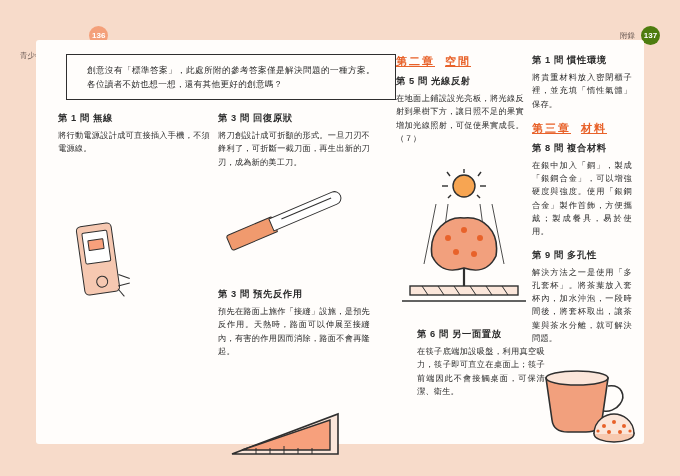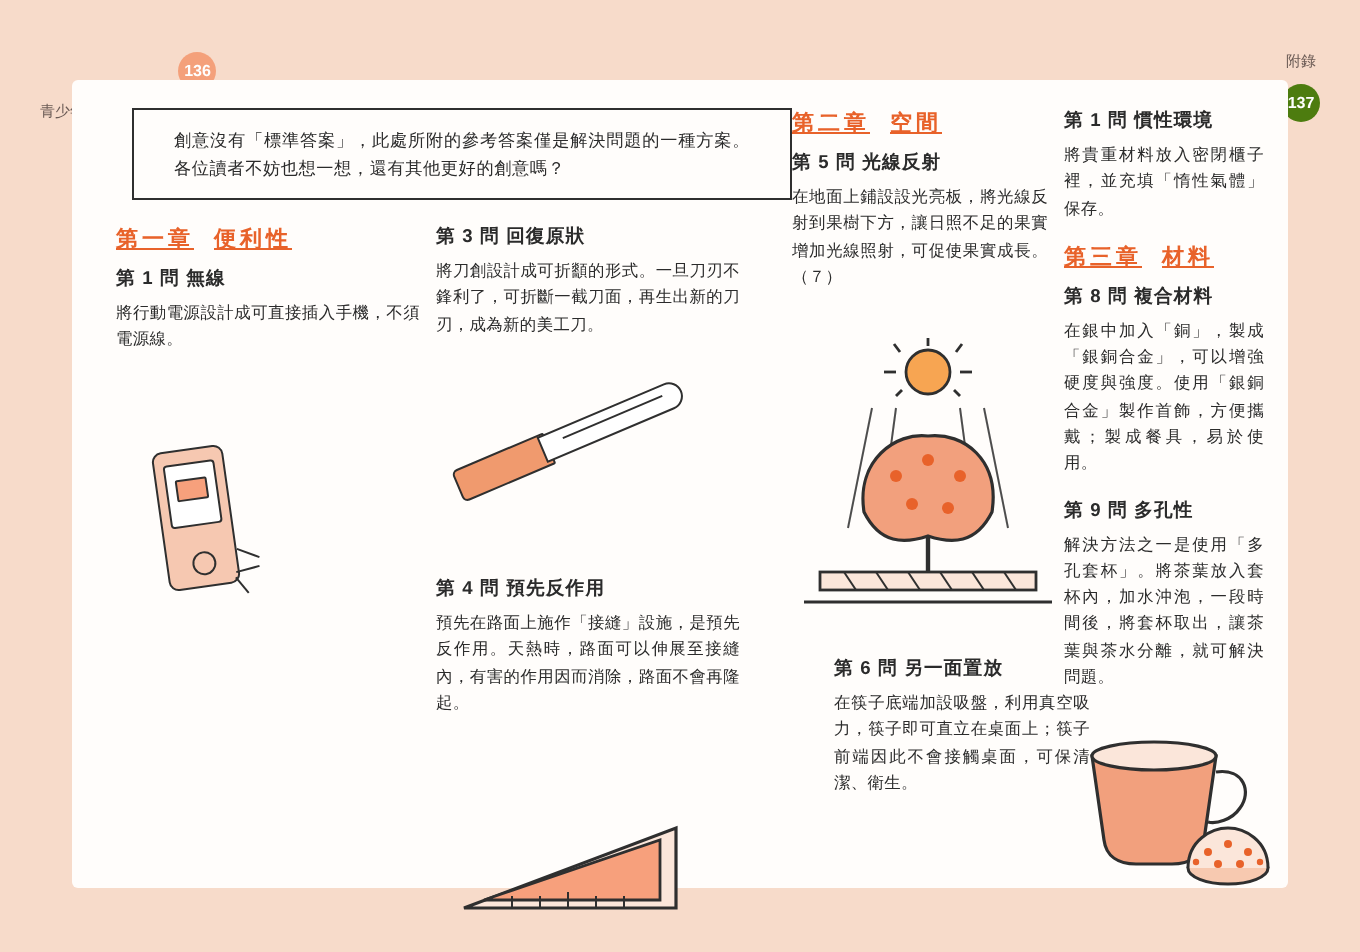--- a/index.html
+++ b/index.html
@@ -13,21 +13,21 @@
     position:relative;width:680px;height:476px;
     background:#f7dbca;
   }
   
   .folio{
     position:absolute;top:26px;
     display:flex;align-items:center;gap:6px;
     font-size:7.5px;color:#6b5b55;flex-direction:column;
   }
   .folio.left{left:20px;}
-  .folio.right{right:20px;flex-direction:column;}
+  .folio.right{right:20px;flex-direction:row;}
   .folio-num{
     width:19px;height:19px;border-radius:50%;
     background:#4d7c0f;color:#fff;
     display:flex;align-items:center;justify-content:center;
     font-size:8px;font-weight:bold;
     flex:0 0 auto;
   }
   .folio-num.pale{background:#f4a07a;}
   .folio-text{white-space:nowrap;}
 
@@ -147,23 +147,20 @@
     <span class="folio-text">附錄</span>
     <span class="folio-num">137</span>
   </div>
 
   <div class="card">
     <div class="inner">
 
       <div class="intro">創意沒有「標準答案」，此處所附的參考答案僅是解決問題的一種方案。各位讀者不妨也想一想，還有其他更好的創意嗎？</div>
 
       <div class="col c1">
-        <div class="chapter">
-          <span>第一章</span><span class="sp"></span><span>便利性</span>
-        </div>
         <div class="blk">
           <h4 class="q">第 1 問  無線</h4>
           <p class="body">將行動電源設計成可直接插入手機，不須電源線。</p>
         </div>
       </div>
 
       <div class="ill phone-wrap">
         <div class="phone">
           <div class="scr"></div>
           <div class="plug"></div>
@@ -184,21 +181,21 @@
 
       <div class="ill knife-wrap">
         <div class="knife">
           <div class="handle"></div>
           <div class="blade"></div>
           <div class="ln"></div>
         </div>
       </div>
 
       <div class="col" style="left:182px;top:248px;width:152px;">
-        <h4 class="q">第 4 問  預先反作用</h4>
+        <h4 class="q">第 3 問  預先反作用</h4>
         <p class="body">預先在路面上施作「接縫」設施，是預先反作用。天熱時，路面可以伸展至接縫內，有害的作用因而消除，路面不會再隆起。</p>
       </div>
 
       <div class="ill ruler-wrap">
         <svg width="126" height="70" viewBox="0 0 126 70">
           <polygon points="6,58 112,58 112,18" fill="#fbe6da" stroke="#2f2f2f" stroke-width="1.6"></polygon>
           <polygon points="16,54 104,54 104,24" fill="#f7a07c" stroke="#2f2f2f" stroke-width="1.4"></polygon>
           <line x1="30" y1="58" x2="30" y2="52" stroke="#2f2f2f" stroke-width="1"></line>
           <line x1="44" y1="58" x2="44" y2="52" stroke="#2f2f2f" stroke-width="1"></line>
           <line x1="58" y1="58" x2="58" y2="50" stroke="#2f2f2f" stroke-width="1"></line>

